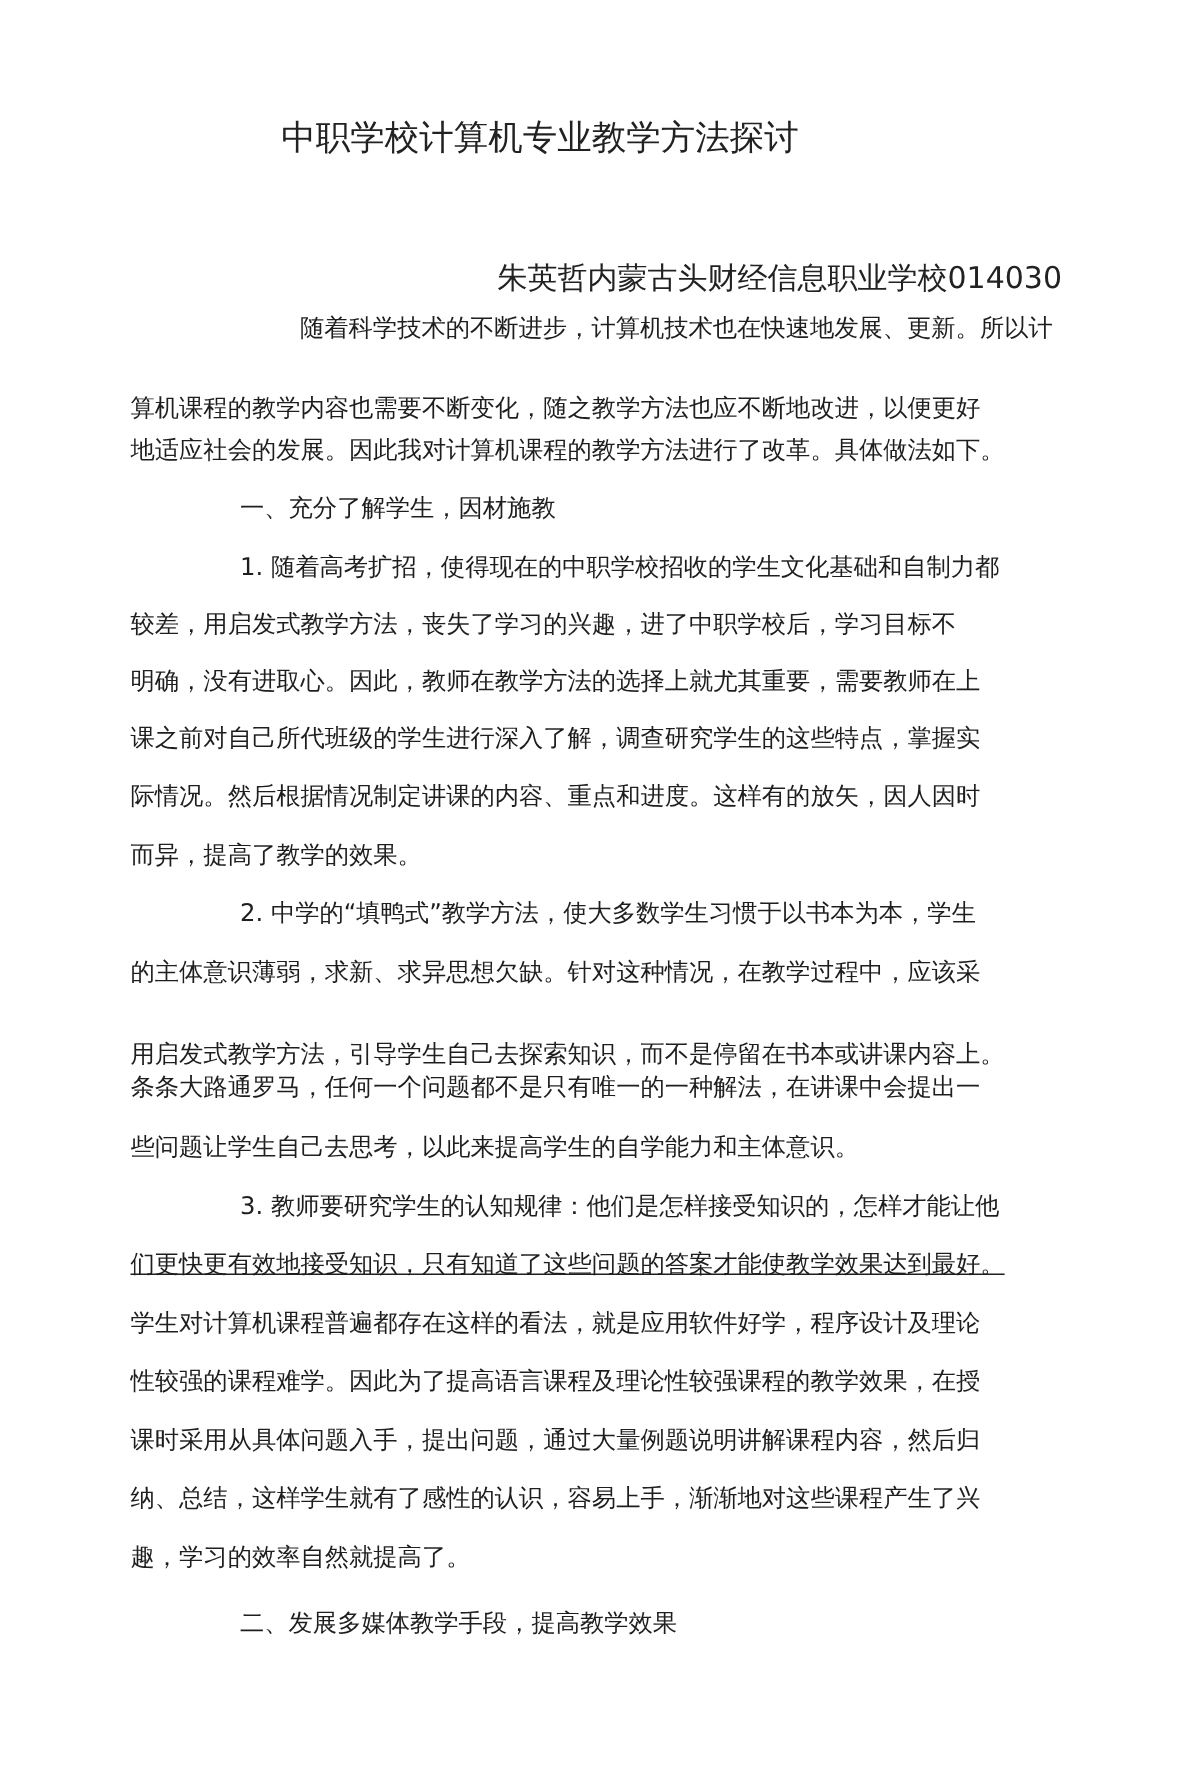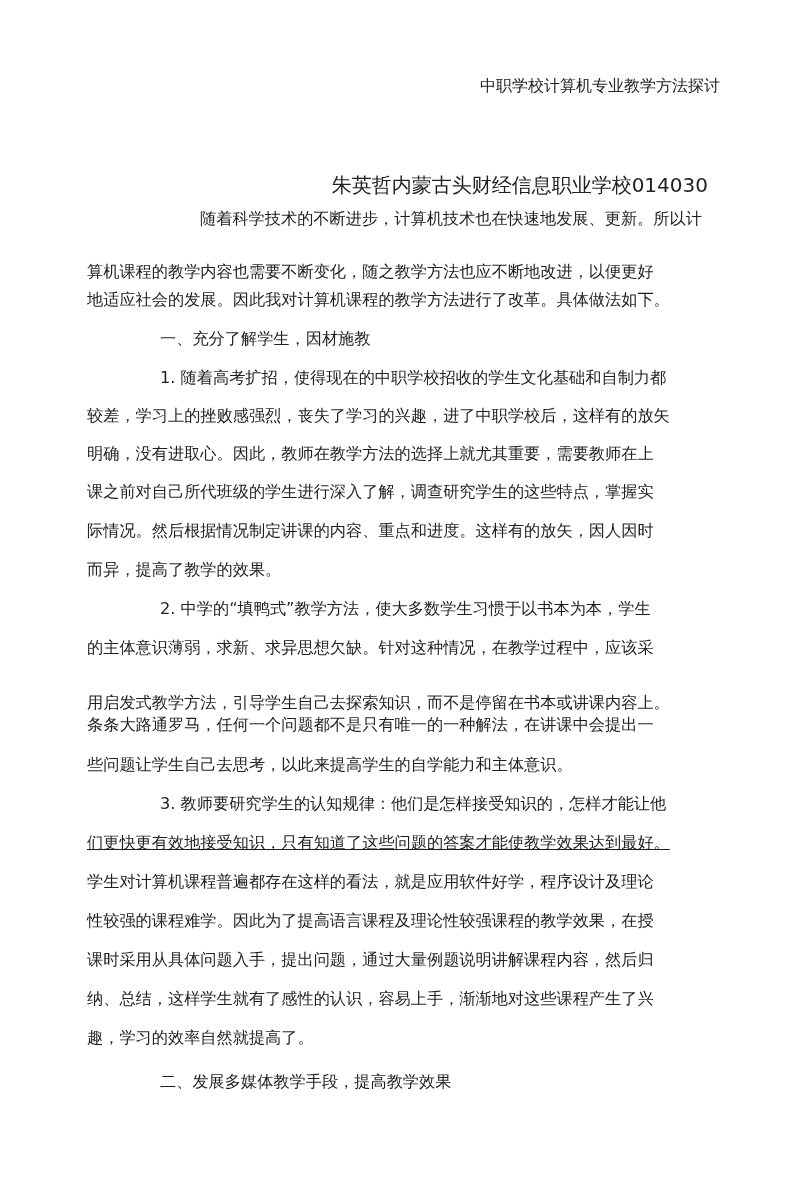--- a/index.html
+++ b/index.html
@@ -1,37 +1,37 @@
 <!DOCTYPE html>
 <html><head>
 <meta charset="utf-8">
 <style>
   html, body { margin: 0; padding: 0; background: #ffffff; }
   body { width: 800px; height: 1184px; position: relative; overflow: hidden;
          font-family: "DejaVu Sans", "Liberation Sans", sans-serif; color: #1a1a1a; }
-  .title { position: absolute; top: 76px; left: 0; width: 720px; text-align: right;
-           font-size: 16px; color: #222; letter-spacing: 0px; }
+  .title { position: absolute; top: 76px; left: 0; width: 720px; text-align: center;
+           font-size: 23px; color: #222; letter-spacing: 0px; }
   .author { position: absolute; top: 172px; right: 92px; font-size: 20px; color: #222; }
   .line { position: absolute; left: 87px; font-size: 16.2px; white-space: nowrap; color: #1e1e1e; }
   .indent { left: 160px; }
   .indent2 { left: 200px; }
 </style>
 </head>
 <body>
 
 <div>
   <div class="title">中职学校计算机专业教学方法探讨</div>
   <div class="author">朱英哲内蒙古头财经信息职业学校014030</div>
   <div id="body-lines">
       <div class="line indent2" style="top: 208px;">随着科学技术的不断进步，计算机技术也在快速地发展、更新。所以计</div>
       <div class="line" style="top: 261px;">算机课程的教学内容也需要不断变化，随之教学方法也应不断地改进，以便更好</div>
       <div class="line" style="top: 289px;">地适应社会的发展。因此我对计算机课程的教学方法进行了改革。具体做法如下。</div>
       <div class="line indent" style="top: 328px;">一、充分了解学生，因材施教</div>
       <div class="line indent" style="top: 367px;">1. 随着高考扩招，使得现在的中职学校招收的学生文化基础和自制力都</div>
-      <div class="line" style="top: 405px;">较差，学习上的挫败感强烈，丧失了学习的兴趣，进了中职学校后，这样有的放矢</div>
+      <div class="line" style="top: 405px;">较差，用启发式教学方法，丧失了学习的兴趣，进了中职学校后，学习目标不</div>
       <div class="line" style="top: 443px;">明确，没有进取心。因此，教师在教学方法的选择上就尤其重要，需要教师在上</div>
       <div class="line" style="top: 481px;">课之前对自己所代班级的学生进行深入了解，调查研究学生的这些特点，掌握实</div>
       <div class="line" style="top: 520px;">际情况。然后根据情况制定讲课的内容、重点和进度。这样有的放矢，因人因时</div>
       <div class="line" style="top: 559px;">而异，提高了教学的效果。</div>
       <div class="line indent" style="top: 598px;">2. 中学的“填鸭式”教学方法，使大多数学生习惯于以书本为本，学生</div>
       <div class="line" style="top: 637px;">的主体意识薄弱，求新、求异思想欠缺。针对这种情况，在教学过程中，应该采</div>
       <div class="line" style="top: 676px; margin-top: 16px;">用启发式教学方法，引导学生自己去探索知识，而不是停留在书本或讲课内容上。</div>
       <div class="line" style="top: 714px;">条条大路通罗马，任何一个问题都不是只有唯一的一种解法，在讲课中会提出一</div>
       <div class="line" style="top: 754px;">些问题让学生自己去思考，以此来提高学生的自学能力和主体意识。</div>
       <div class="line indent" style="top: 793px;">3. 教师要研究学生的认知规律：他们是怎样接受知识的，怎样才能让他</div>

